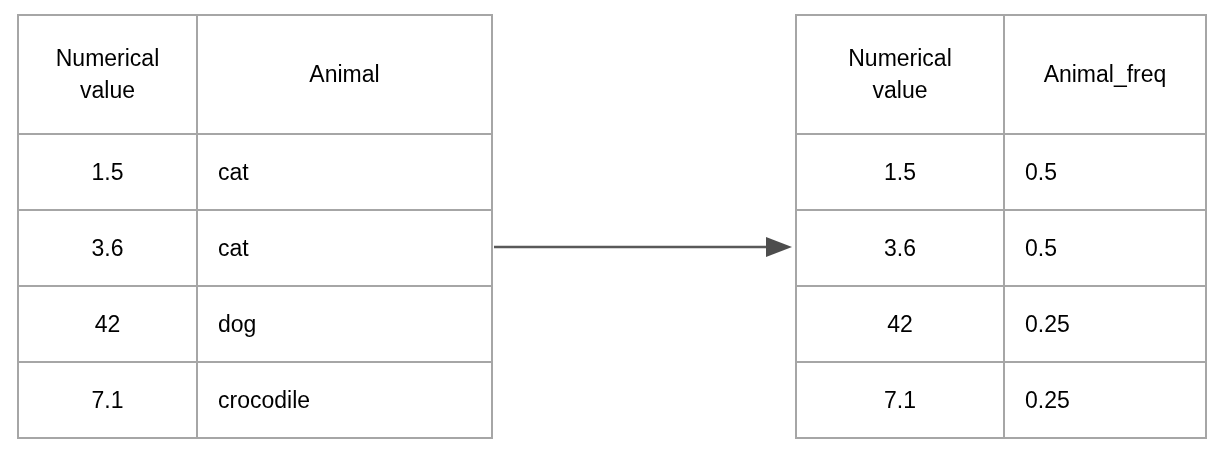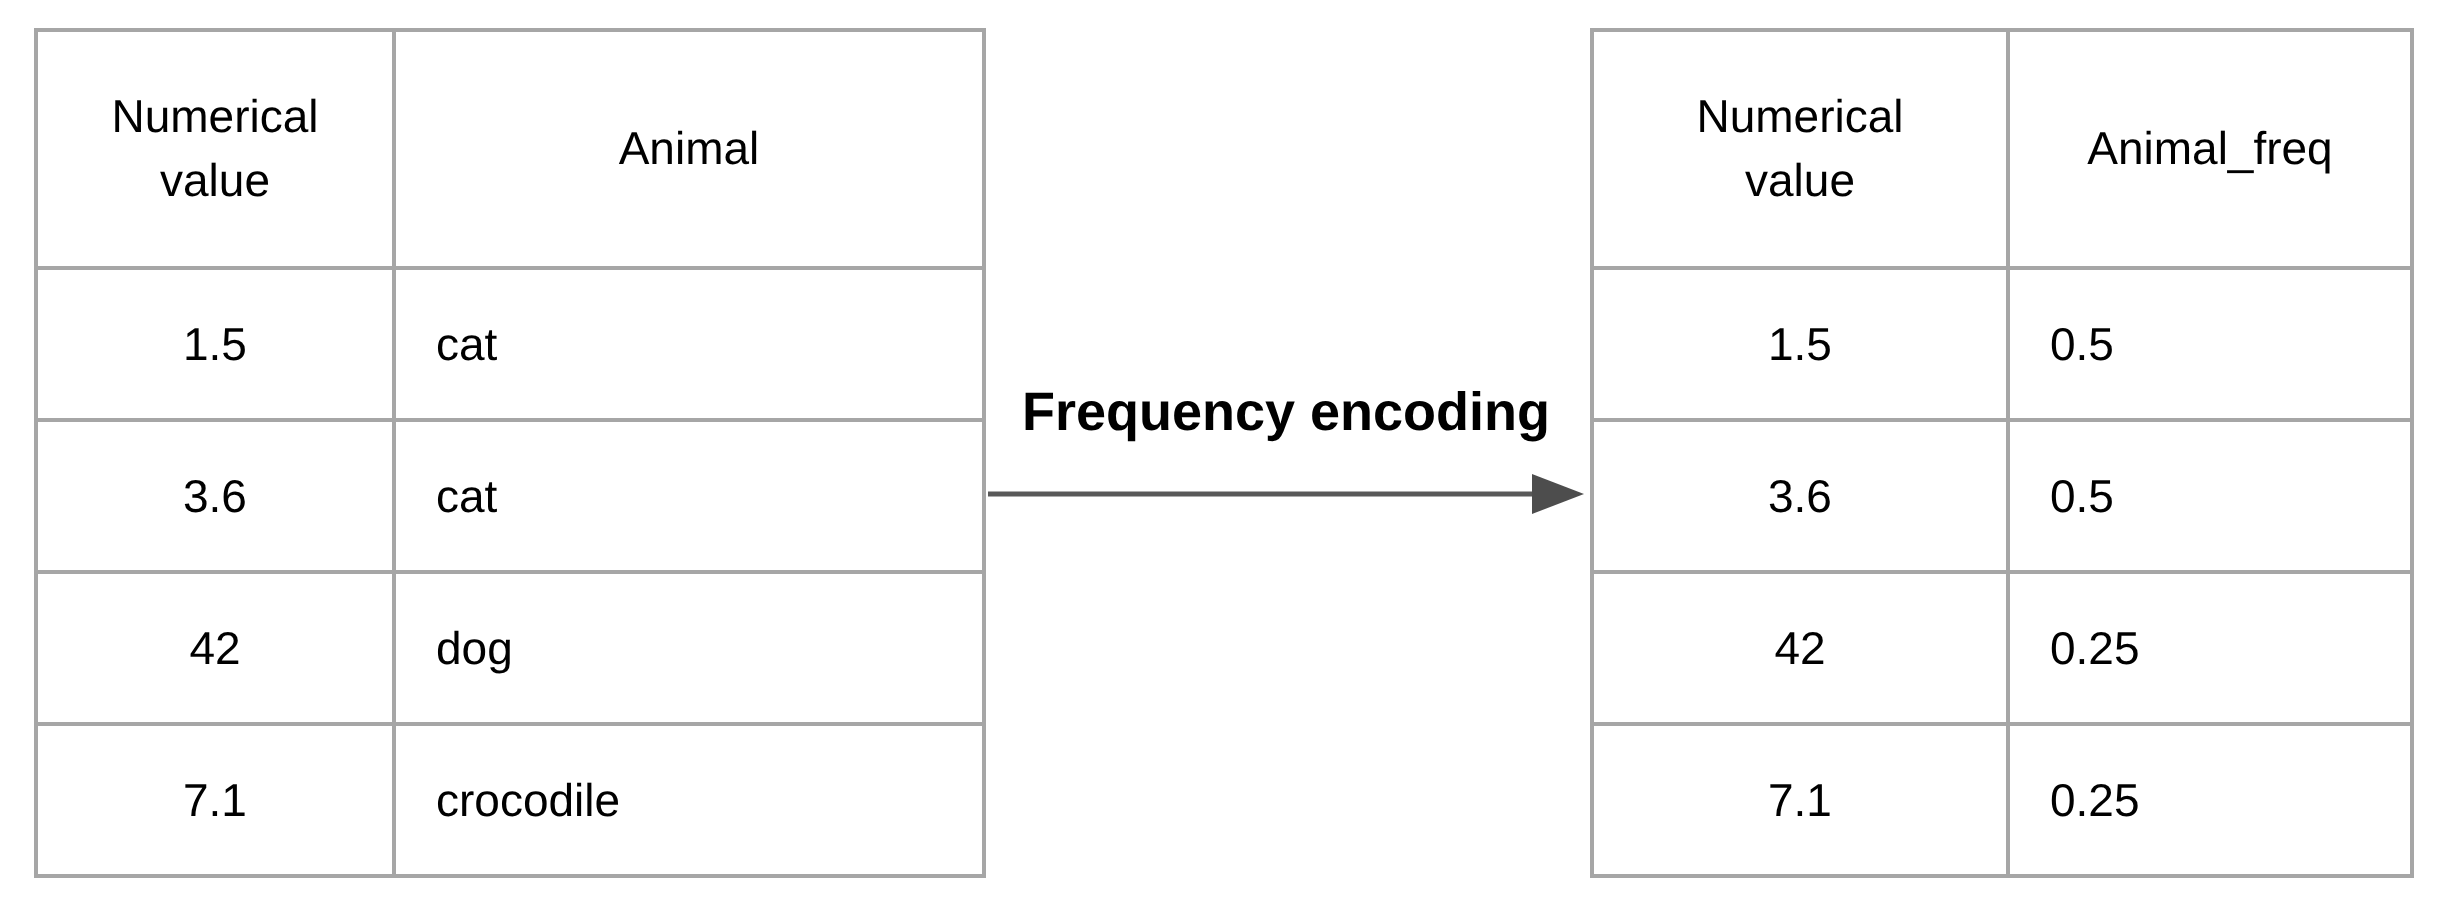--- a/index.html
+++ b/index.html
@@ -94,21 +94,20 @@
           <td class="c1">42</td>
           <td class="c2">dog</td>
         </tr>
         <tr>
           <td class="c1">7.1</td>
           <td class="c2">crocodile</td>
         </tr>
       </tbody>
   </table>
 
-  <div class="arrow-label">Frequency encoding</div>
 
   <svg class="arrow-svg" viewBox="0 0 304 40" xmlns="http://www.w3.org/2000/svg">
     <line x1="3" y1="20" x2="277" y2="20" stroke="#595959" stroke-width="2.5"></line>
     <polygon points="275,10 301,20 275,30" fill="#4d4d4d"></polygon>
   </svg>
 
   <table class="data-table right-table">
     <colgroup>
       <col style="width:208px">
       <col style="width:202px">

